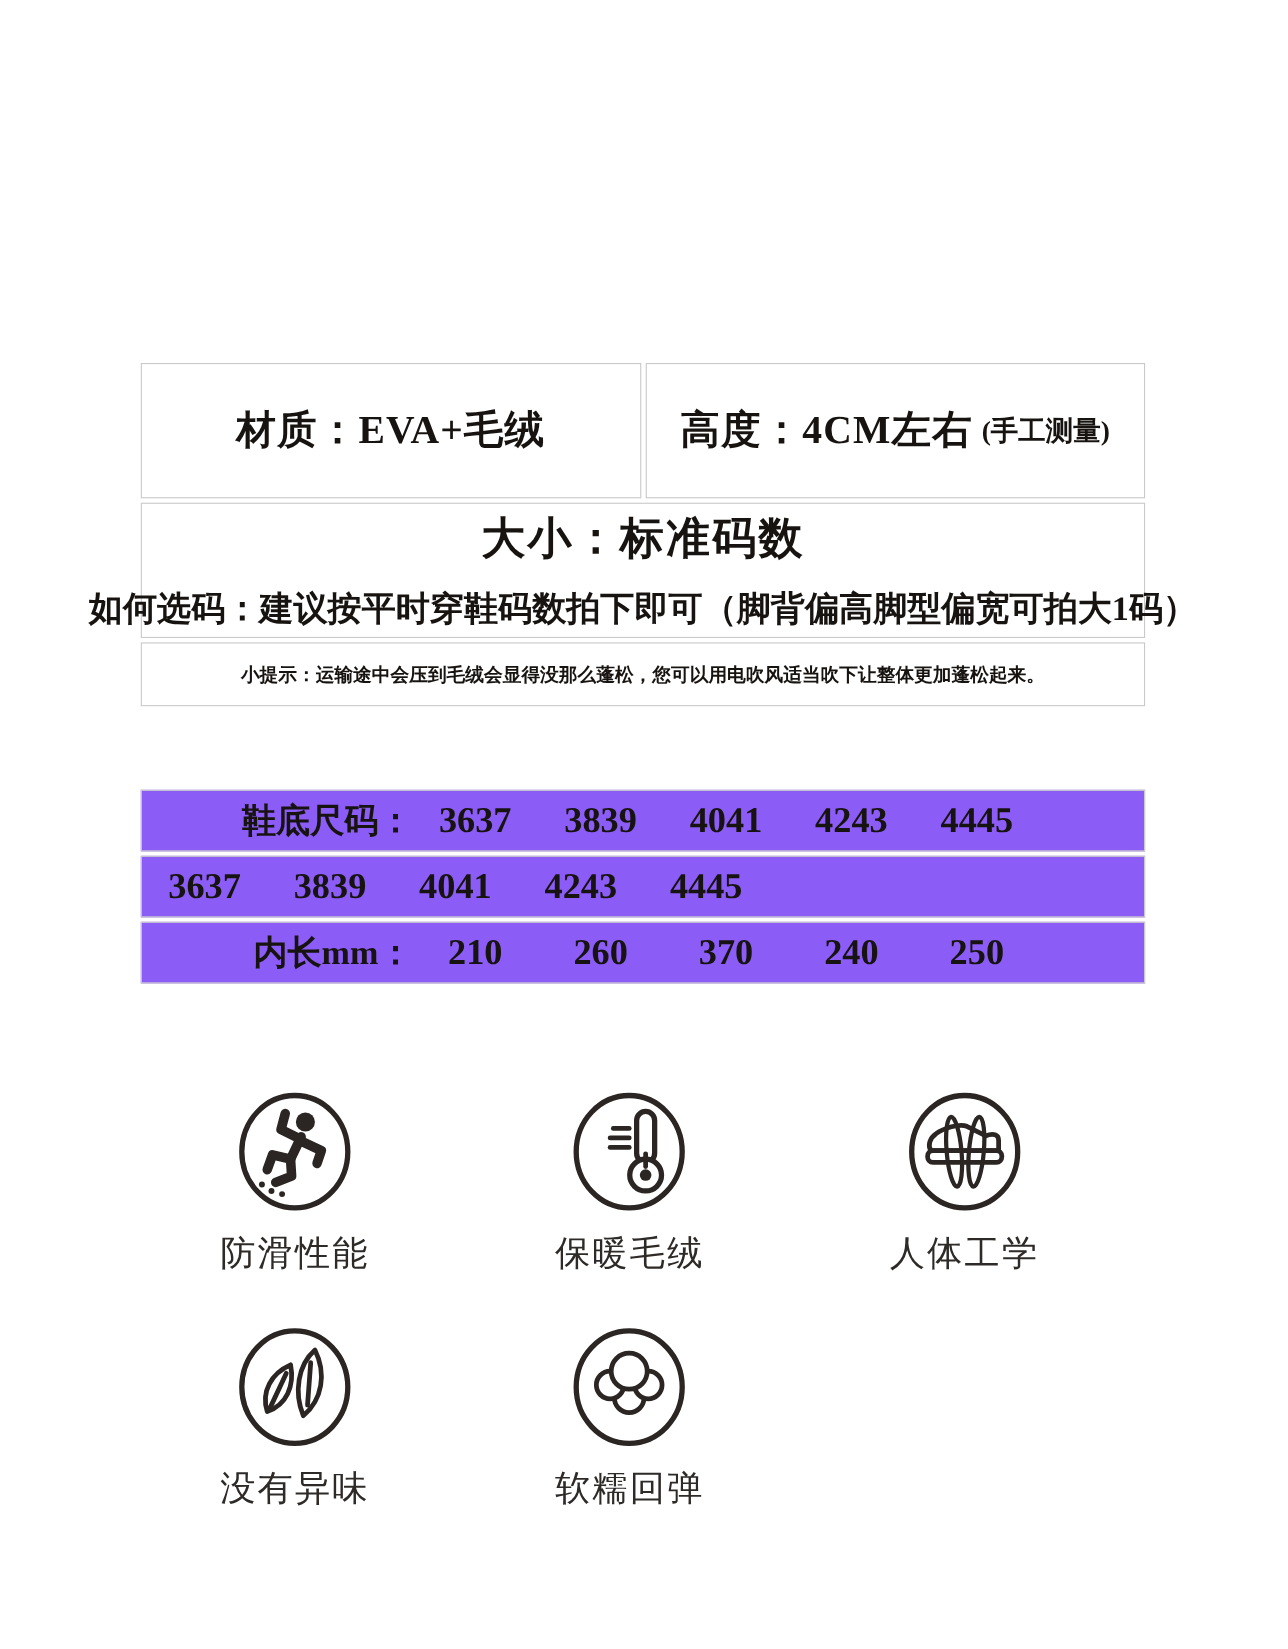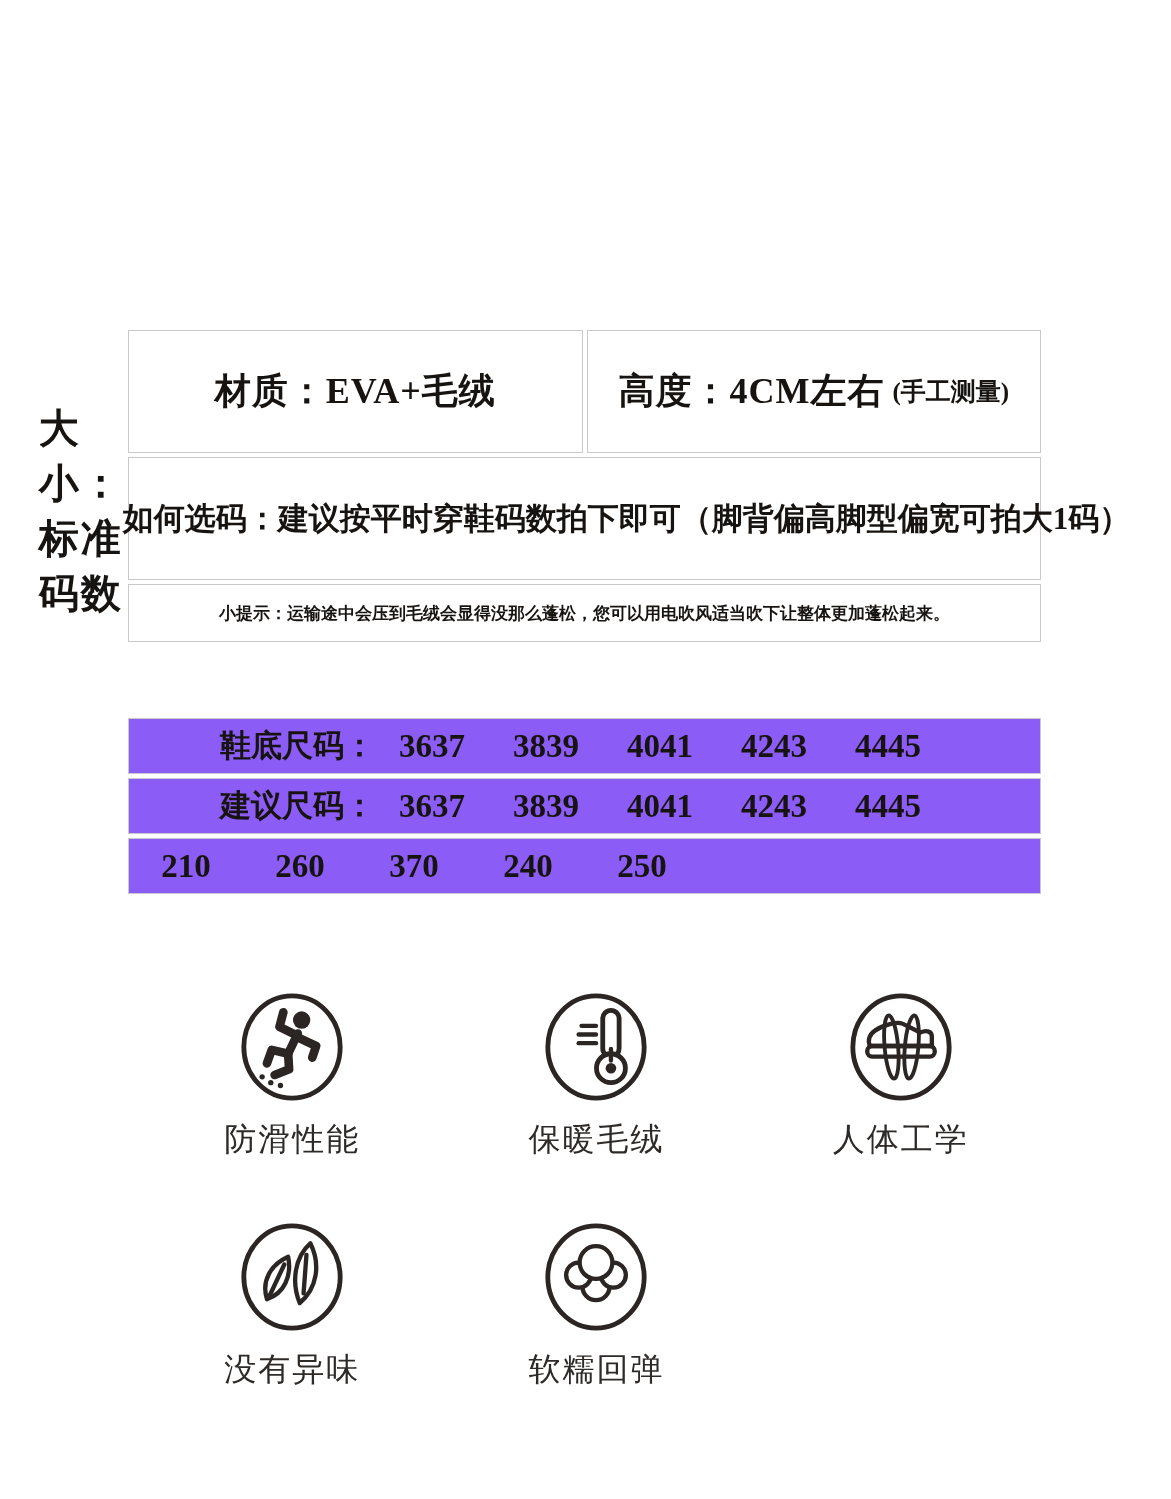--- a/index.html
+++ b/index.html
@@ -15,21 +15,21 @@
   .spec-table { position: absolute; left: 128px; top: 330px; width: 913px; }
   .spec-row { display: flex; gap: 4px; margin-bottom: 4px; }
   .cellbox {
     border: 1px solid #c9c9c9;
     background: #ffffff;
     box-sizing: border-box;
     display: flex; align-items: center; justify-content: center;
   }
   .spec-half { flex: 1; height: 123px; }
   .spec-full { width: 100%; }
-  .row-size { height: 123px; }
+  .row-size { height: 123px; flex-direction: column; }
   .row-tip { height: 58px; }
 
   .serifmix { font-family: "Liberation Serif", sans-serif; font-weight: 700; }
   .spec-main-line { font-size: 36px; letter-spacing: 1px; white-space: nowrap; }
   .spec-note { font-size: 25px; margin-left: 8px; }
   .size-title { font-size: 40px; margin-bottom: 16px; letter-spacing: 2px; }
   .size-guide { font-size: 31px; white-space: nowrap; }
   .tip-text { font-size: 17px; white-space: nowrap; }
 
   
@@ -45,23 +45,23 @@
     width: 246px; text-align: right;
     font-size: 31px; white-space: nowrap;
   }
   .size-val {
     width: 114px; text-align: center;
     font-size: 33px;
   }
 
   
   .features {
-    position: absolute; left: 140px; top: 990px; width: 913px;
+    position: absolute; left: 116px; top: 990px; width: 913px;
     display: grid; grid-template-columns: repeat(3, 1fr);
-    row-gap: 58px;
+    row-gap: 42px;
   }
   .feature { display: flex; flex-direction: column; align-items: center; }
   .feature svg { width: 106px; height: 114px; display: block; }
   .feature-label {
     margin-top: 14px;
     font-size: 32px; font-weight: 400; color: #2d2a28;
     letter-spacing: 2px;
   }
   .ic { stroke: #2b2623; }
 </style>
@@ -96,28 +96,28 @@
   <div class="size-table">
     <div class="size-row">
       <span class="serifmix size-label">鞋底尺码：</span>
       <span class="serifmix size-val">3637</span>
       <span class="serifmix size-val">3839</span>
       <span class="serifmix size-val">4041</span>
       <span class="serifmix size-val">4243</span>
       <span class="serifmix size-val">4445</span>
     </div>
     <div class="size-row">
-      <span class="serifmix size-label">建议尺码：</span>
       <span class="serifmix size-val">3637</span>
       <span class="serifmix size-val">3839</span>
       <span class="serifmix size-val">4041</span>
       <span class="serifmix size-val">4243</span>
       <span class="serifmix size-val">4445</span>
     </div>
     <div class="size-row">
+      <span class="serifmix size-label">内长mm：</span>
       <span class="serifmix size-val">210</span>
       <span class="serifmix size-val">260</span>
       <span class="serifmix size-val">370</span>
       <span class="serifmix size-val">240</span>
       <span class="serifmix size-val">250</span>
     </div>
   </div>
 
   <div class="features">
 

